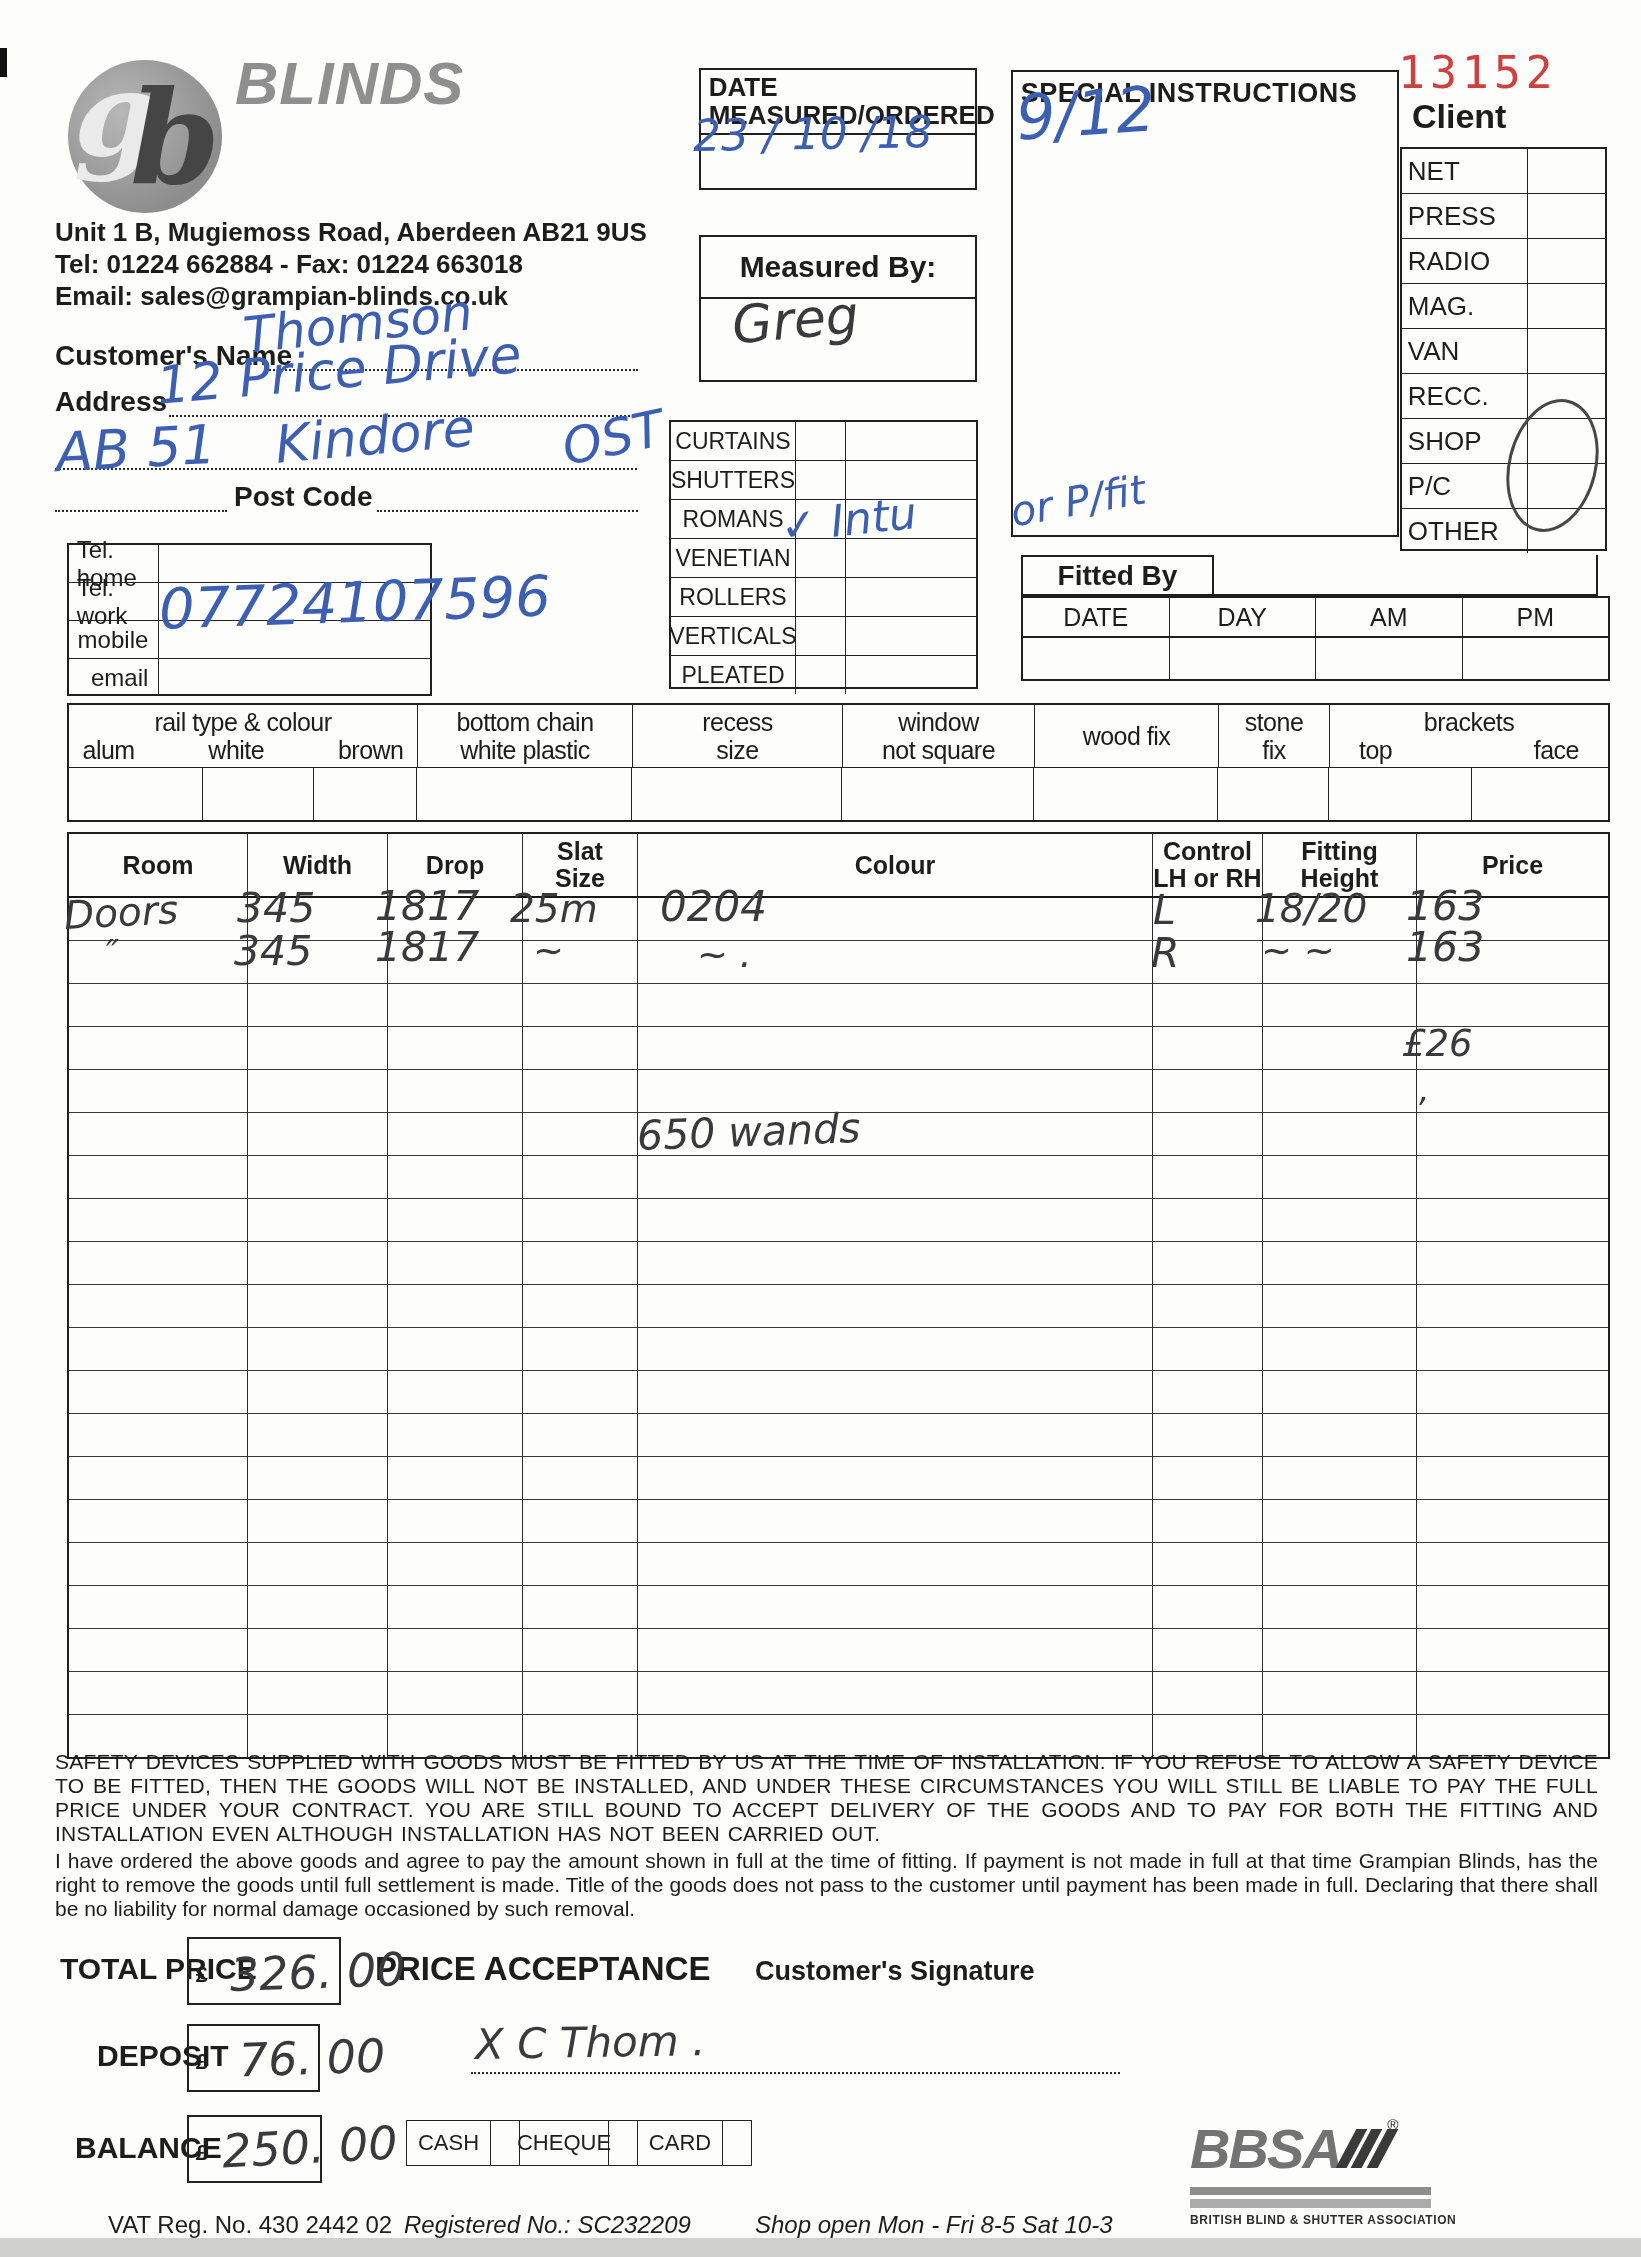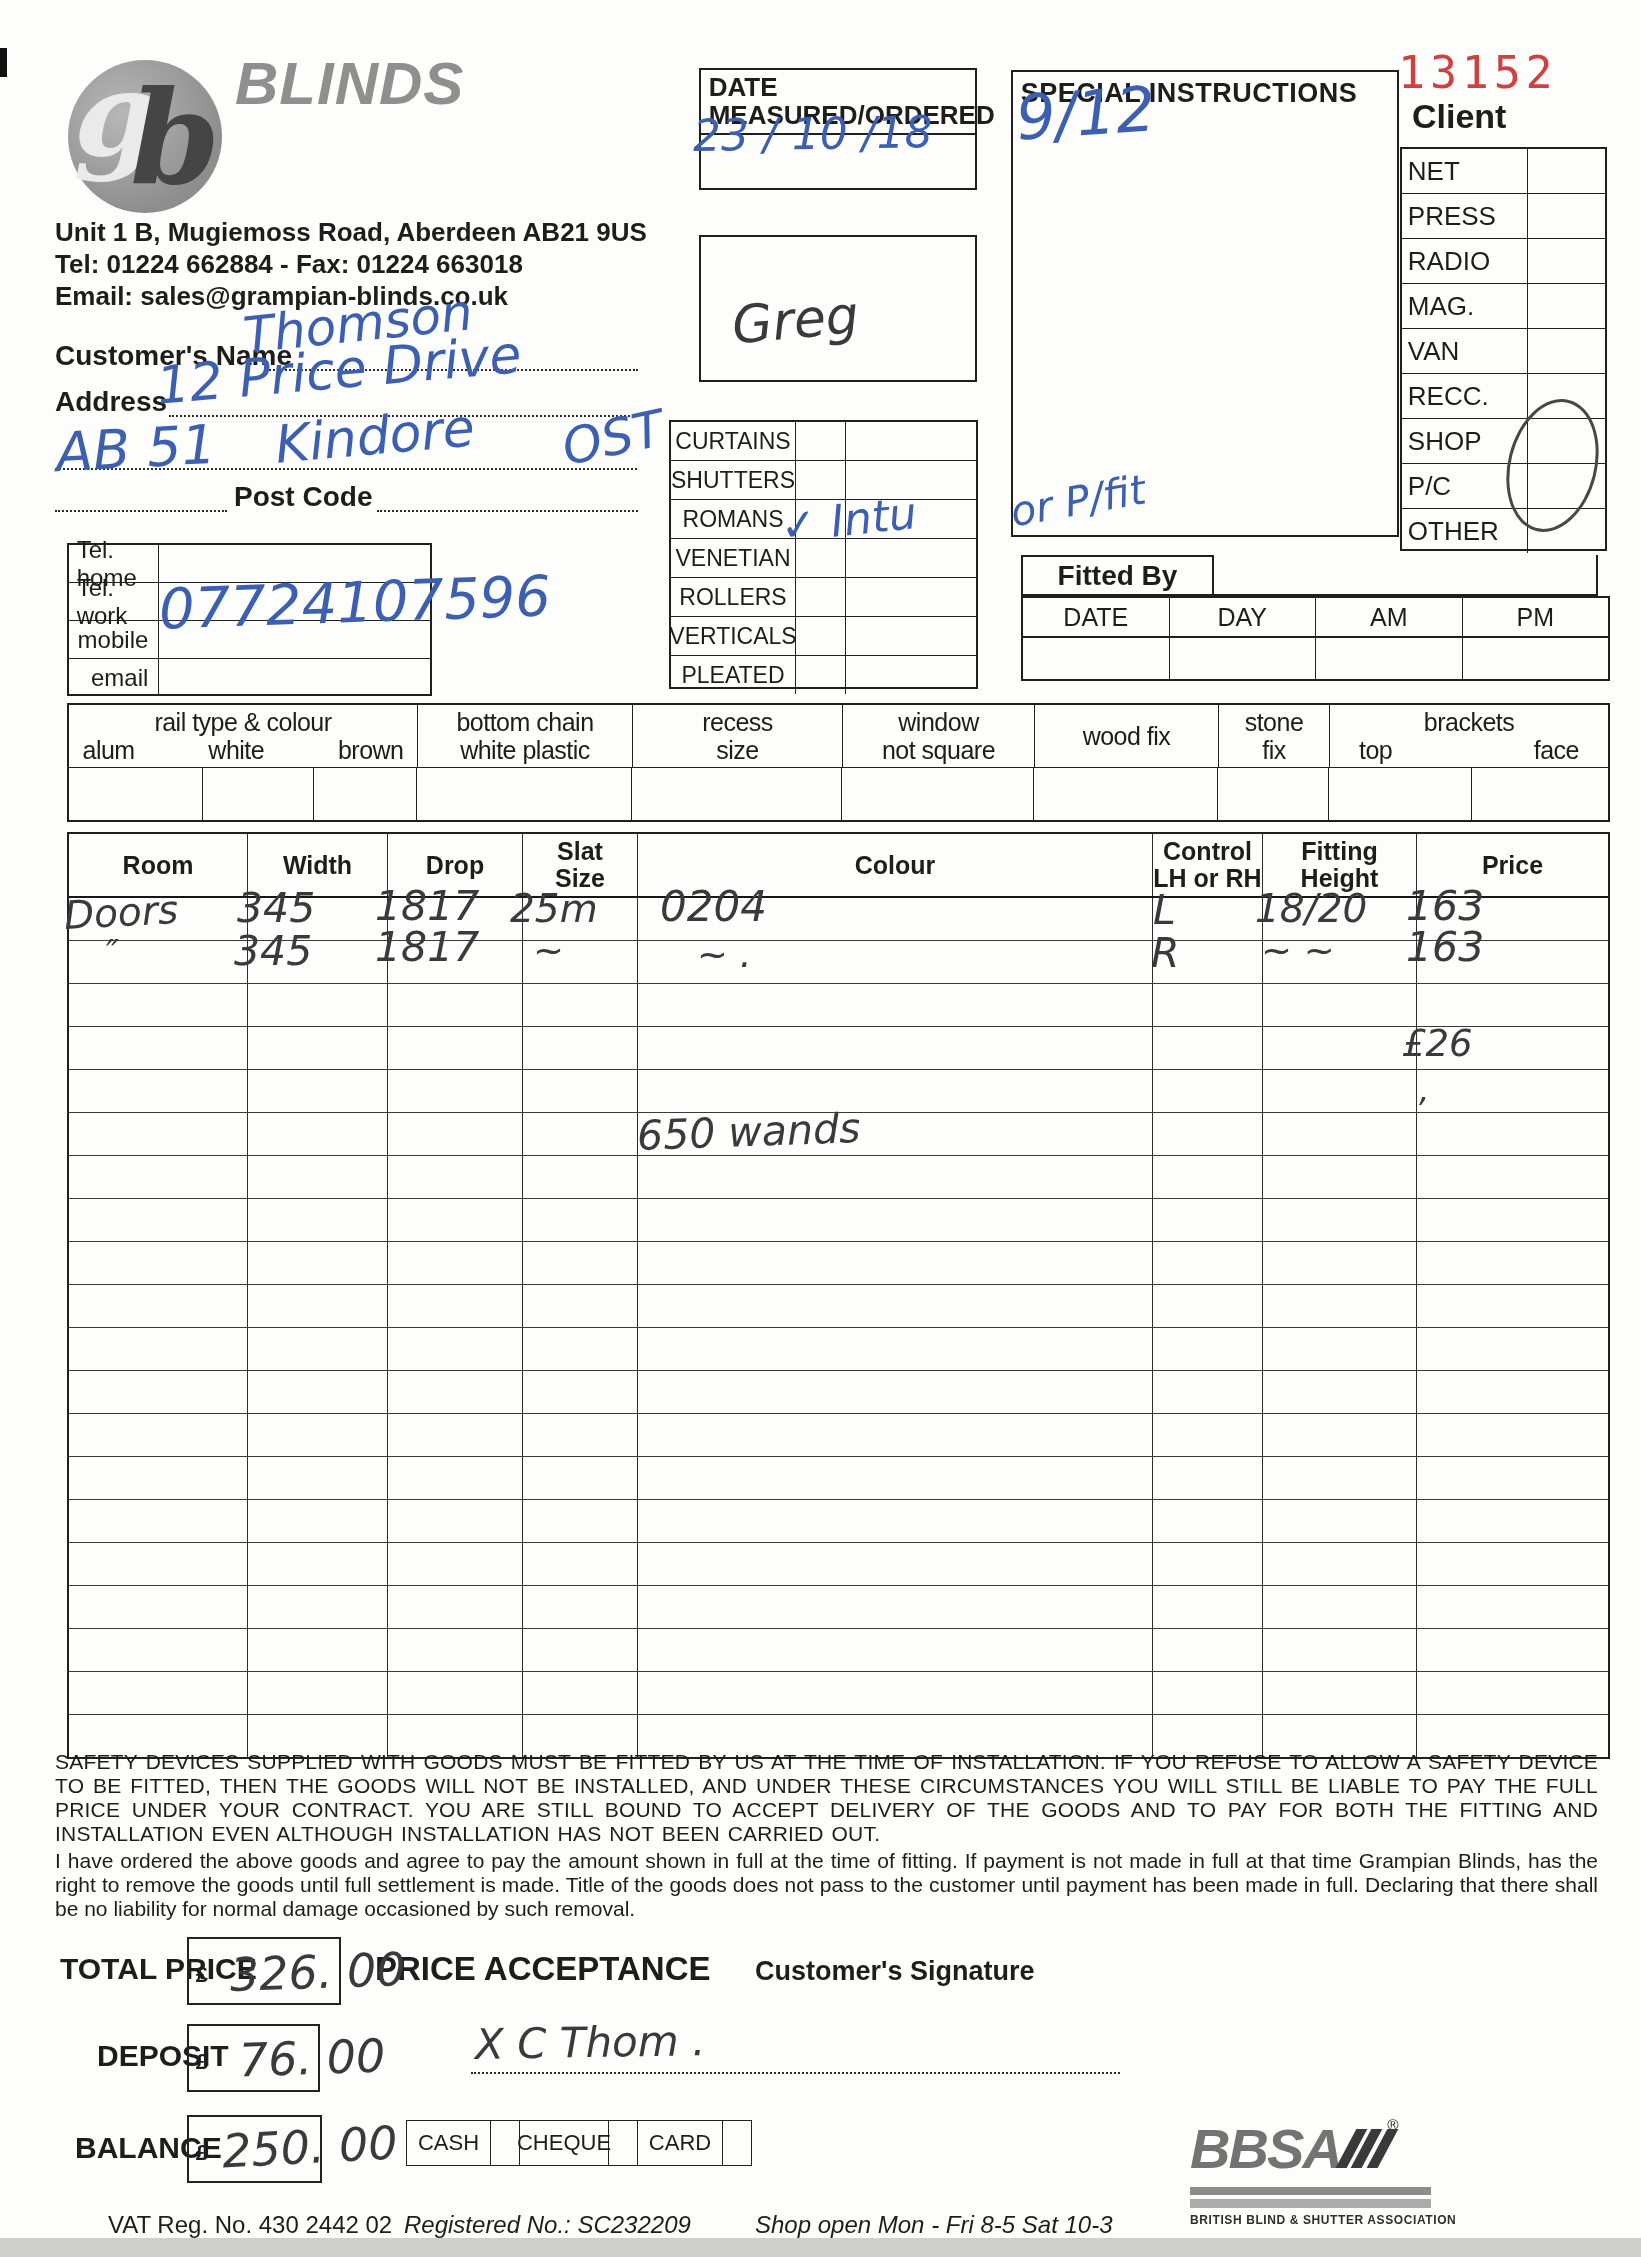--- a/index.html
+++ b/index.html
@@ -137,20 +137,21 @@
 
   <div class="abs bx" style="left:687px;top:68px;width:278px;height:122px;">
     <div style="height:60px;border-bottom:2.9px solid #1f1f1f;padding:2.9px 0 0 7.7px;font-weight:bold;font-size:26px;line-height:28px;">
       <div>DATE</div>
       <div>MEASURED/ORDERED</div>
     </div>
     <div style="height:56px;"></div>
   </div>
 
   <div class="abs bx" style="left:687px;top:235px;width:278px;height:147px;">
+    <div style="height:60px;border-bottom:2.9px solid #1f1f1f;display:flex;align-items:center;justify-content:center;font-weight:bold;font-size:30px;">Measured By:</div>
     <div style="height:82px;"></div>
   </div>
 
   <div class="abs bx" style="left:657px;top:420px;width:309px;height:269px;" id="product-table">
       <div class="prow">
         <div class="plab">CURTAINS</div>
         <div class="pc1"></div>
         <div class="pc2"></div>
       </div>
       <div class="prow">

